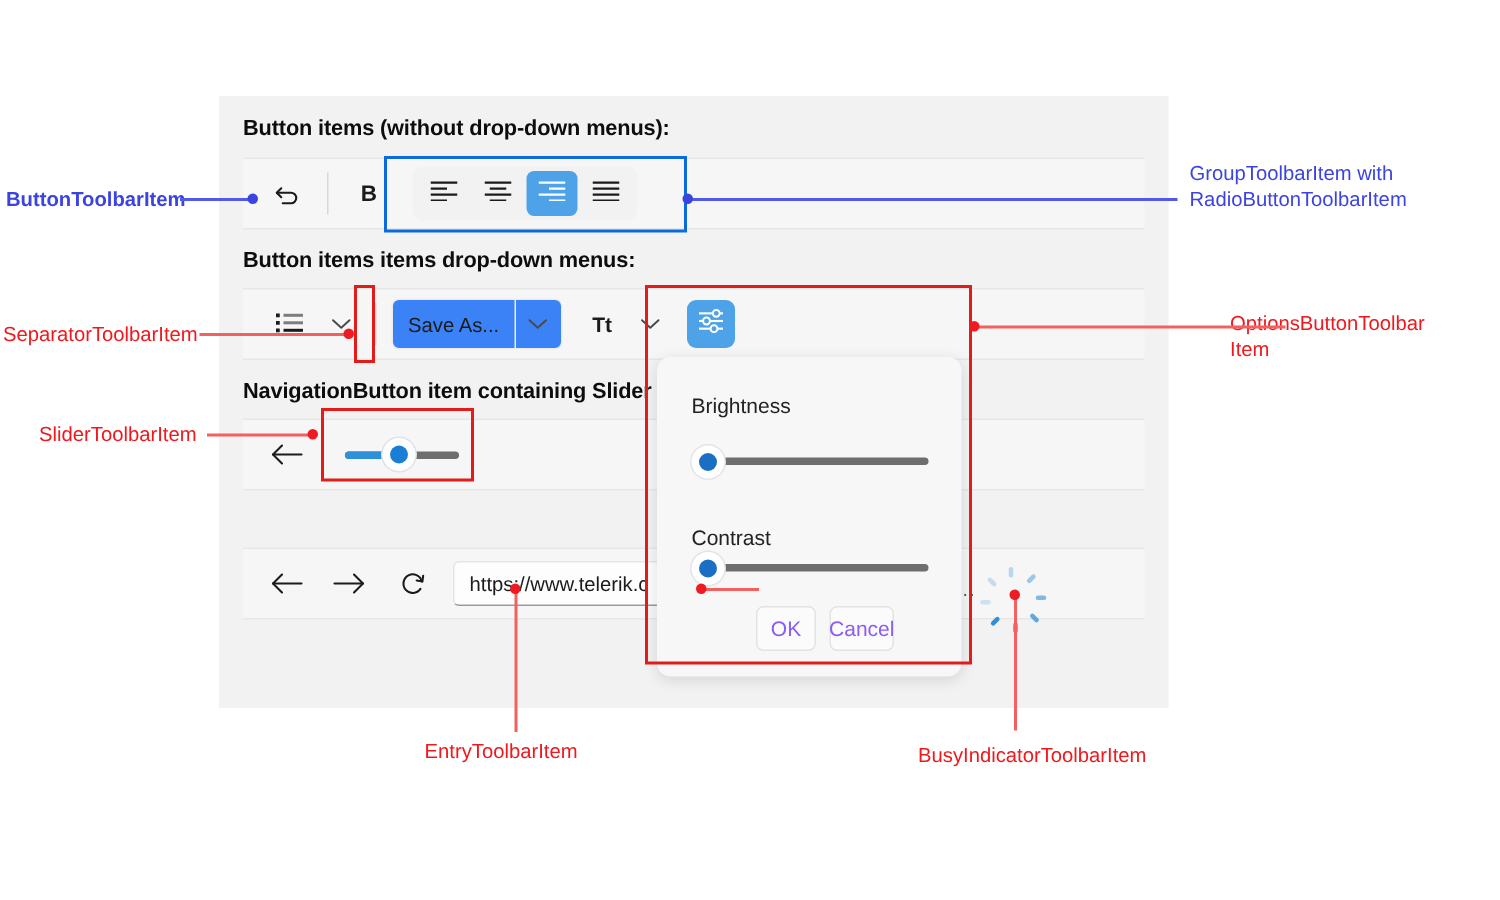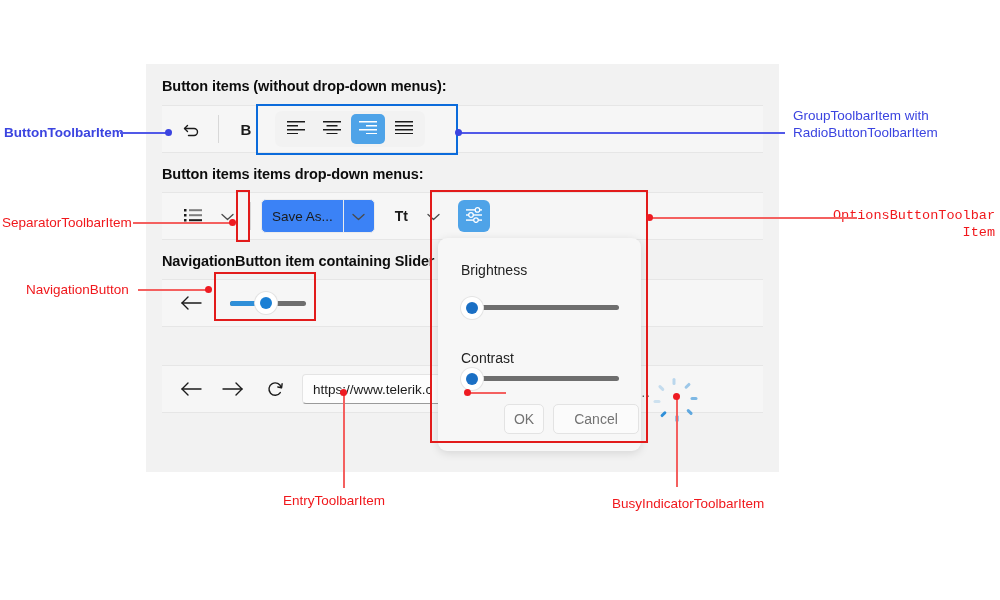--- a/index.html
+++ b/index.html
@@ -88,29 +88,29 @@
     box-shadow:0 2px 10px rgba(0,0,0,.12);
   }
   .popup-label{position:absolute;left:23px;font-size:14px;color:#222;}
   .pop-slider{position:absolute;left:23px;width:158px;height:22px;}
   .pop-slider .track{position:absolute;left:4px;right:0;top:8px;height:5px;border-radius:3px;background:#6e6e6e;}
   .pop-slider .thumb{position:absolute;left:0;top:0;width:22px;height:22px;border-radius:50%;
     background:#ffffff;box-shadow:0 0 0 1px #e4e4e4;display:flex;align-items:center;justify-content:center;}
   .pop-slider .thumb i{width:12px;height:12px;border-radius:50%;background:#1a6fc4;display:block;}
   .pop-btn{
     position:absolute;height:30px;background:#fbfbfb;border:1px solid #e3e3e3;border-radius:5px;
-    display:flex;align-items:center;justify-content:center;font-size:14px;color:#737373;
+    display:flex;align-items:center;justify-content:center;font-size:14px;color:#8b5cf6;
     box-sizing:border-box;
   }
 
   
   .ann{position:absolute;font-size:13.5px;line-height:17px;white-space:pre;}
   .ann.blue{color:#3b44e0;}
   .ann.red{color:#f0181c;}
-  .ann.right{text-align:right;font-family:Liberation Mono, monospace;}
+  .ann.right{text-align:left;}
   .lead{position:absolute;}
   .lead.blue{background:#5159e8;}
   .lead.red{background:#f4605f;}
   .lead.h{height:1.6px;}
   .lead.v{width:1.6px;}
   .dot{position:absolute;width:7px;height:7px;border-radius:50%;}
   .dot.blue{background:#3b44e0;}
   .dot.red{background:#ee1b22;}
   .hl{position:absolute;box-sizing:border-box;}
   .hl.blue{border:2px solid #0b6bdb;}
@@ -324,21 +324,21 @@
 
   <div class="popup-label" style="top:112px;">Contrast</div>
   <div class="pop-slider" style="top:130px;">
     <div class="track"></div>
     <div class="thumb">
         <i></i>
       </div>
   </div>
 
   <div class="pop-btn" style="left:66px;top:166px;width:40px;">OK</div>
-  <div class="pop-btn" style="left:115px;top:166px;width:86px;">Cancel</div>
+  <div class="pop-btn" style="left:115px;top:166px;width:43px;">Cancel</div>
 </div>
 
 <div class="hl blue" style="left:256px;top:104px;width:202px;height:51px;"></div>
 <div class="hl red" style="left:236px;top:190px;width:14px;height:52px;"></div>
 <div class="hl red" style="left:430px;top:190px;width:218px;height:253px;"></div>
 <div class="hl red" style="left:214px;top:272px;width:102px;height:49px;"></div>
 
 <div class="ann blue" style="left:4px;top:124px;font-weight:bold;">ButtonToolbarItem</div>
 <div class="lead blue h" style="left:120px;top:132px;width:50px;"></div>
 <div class="dot blue" style="left:165px;top:129px;"></div>
@@ -350,21 +350,21 @@
 
 <div class="ann red" style="left:2px;top:214px;">SeparatorToolbarItem</div>
 <div class="lead red h" style="left:133px;top:222px;width:100px;"></div>
 <div class="dot red" style="left:229px;top:219px;"></div>
 
 <div class="ann red right" style="left:820px;top:207px;width:175px;">OptionsButtonToolbar
 Item</div>
 <div class="lead red h" style="left:652px;top:217px;width:205px;"></div>
 <div class="dot red" style="left:646px;top:214px;"></div>
 
-<div class="ann red" style="left:26px;top:281px;">NavigationButton</div>
+<div class="ann red" style="left:26px;top:281px;">SliderToolbarItem</div>
 <div class="lead red h" style="left:138px;top:289px;width:70px;"></div>
 <div class="dot red" style="left:205px;top:286px;"></div>
 
 <div class="ann red" style="left:283px;top:492px;">EntryToolbarItem</div>
 <div class="lead red v" style="left:343px;top:393px;height:95px;"></div>
 <div class="dot red" style="left:340px;top:389px;"></div>
 
 <div class="ann red" style="left:612px;top:495px;">BusyIndicatorToolbarItem</div>
 <div class="lead red v" style="left:676px;top:397px;height:90px;"></div>
 <div class="dot red" style="left:673px;top:393px;"></div>

